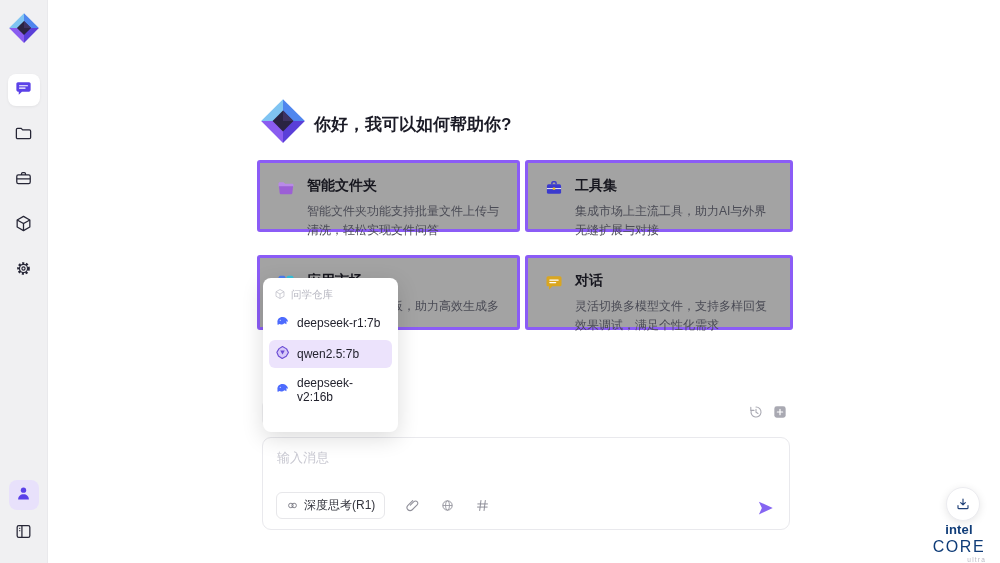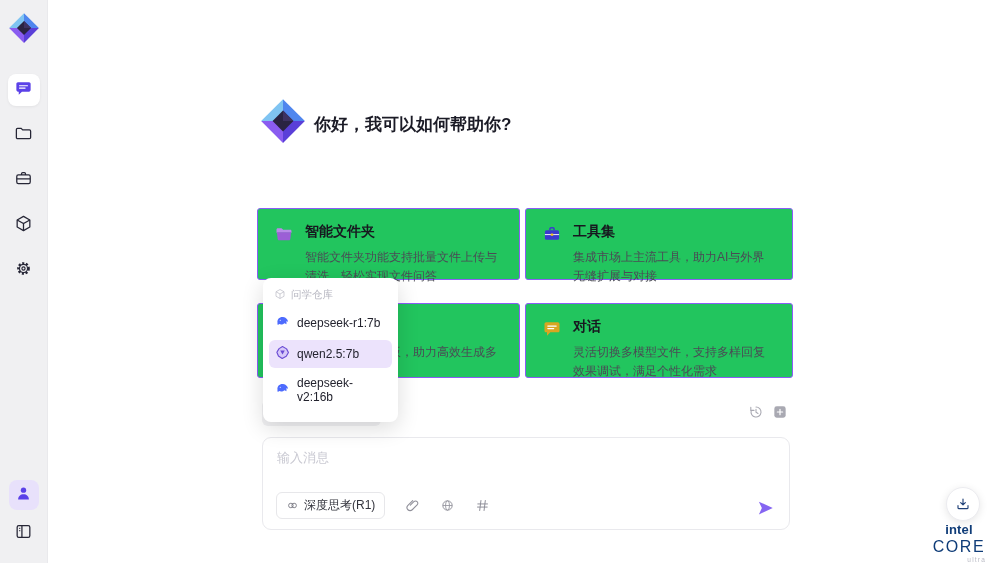--- a/index.html
+++ b/index.html
@@ -18,33 +18,33 @@
   .side-item svg { width:19px; height:19px; }
   .side-item.active { background:#ffffff; color:#5b41e8; box-shadow:0 1px 3px rgba(0,0,0,.06); }
   .side-bottom { margin-top:auto; margin-bottom:14px; display:flex; flex-direction:column; gap:7px; align-items:center; }
   .side-item.user { background:#e8e1fb; color:#5b41e8; width:30px; height:30px; }
 
   
   .greet-logo { position:absolute; left:258px; top:95px; width:50px; height:52px; }
   .greet-text { position:absolute; left:314px; top:113px; font-size:17px; font-weight:bold; color:#1b1b26; }
 
   
-  .card { position:absolute; background:#22c55e; border:1px solid #8b5cf6; border-radius:3px;
-          padding:14px 16px; display:flex; gap:11px; cursor:pointer;margin-top:48px; }
+  .card { position:absolute; background:#a3a3a3; border:3px solid #8b5cf6; border-radius:3px;
+          padding:14px 16px; display:flex; gap:11px; cursor:pointer; }
   .card svg { width:20px; height:20px; flex:0 0 20px; margin-top:1px; }
   .card .c-title { font-size:14px; font-weight:bold; color:#17171f; margin-bottom:7px; }
   .card .c-desc { font-size:12px; color:#4a4b55; line-height:1.55; }
   .card1 { left:257px; top:160px; width:263px; height:72px; }
   .card2 { left:525px; top:160px; width:268px; height:72px; }
   .card3 { left:257px; top:255px; width:263px; height:75px; }
   .card4 { left:525px; top:255px; width:268px; height:75px; }
 
   
   .dropdown { position:absolute; left:263px; top:278px; width:135px; background:#fff;
-              border-radius:8px; box-shadow:0 6px 22px rgba(0,0,0,.14); padding:8px 6px 7px; z-index:20; }
+              border-radius:8px; box-shadow:0 6px 22px rgba(0,0,0,.14); padding:8px 6px 17px; z-index:20; }
   .dd-header { display:flex; align-items:center; gap:5px; font-size:10.5px; color:#b7b7c1; padding:2px 5px 7px; }
   .dd-header svg { width:12px; height:12px; }
   .dd-item { display:flex; align-items:center; gap:7px; padding:5px 6px; border-radius:6px;
              font-size:12px; color:#23232e; cursor:pointer; margin-bottom:3px; }
   .dd-item:last-child { margin-bottom:6px; }
   .dd-item svg { width:15px; height:15px; flex:0 0 15px; }
   .dd-item.selected { background:#ece3fc; }
 
   
   .model-pill { position:absolute; left:262px; top:400px; height:26px; background:#f1f1f3;

